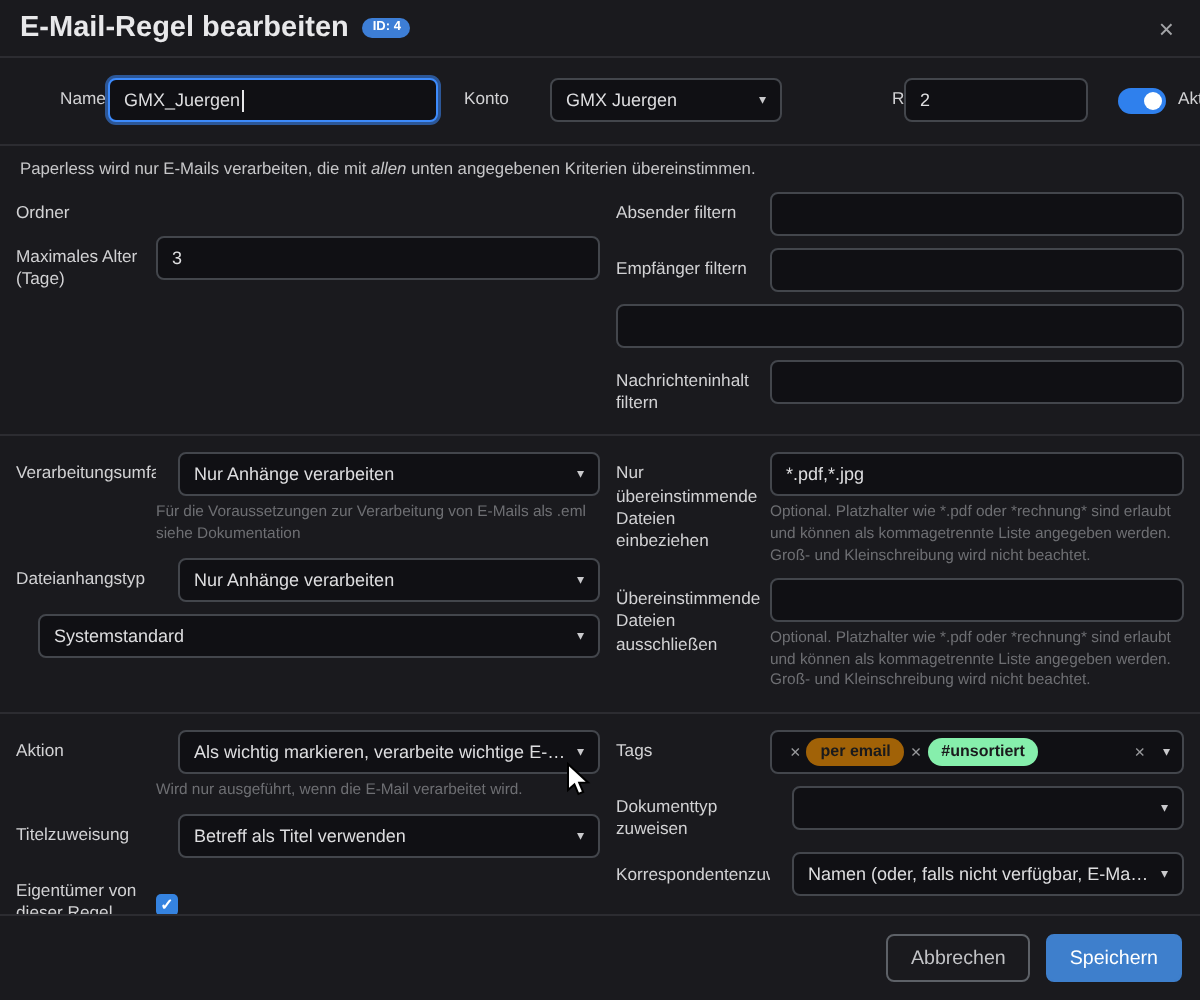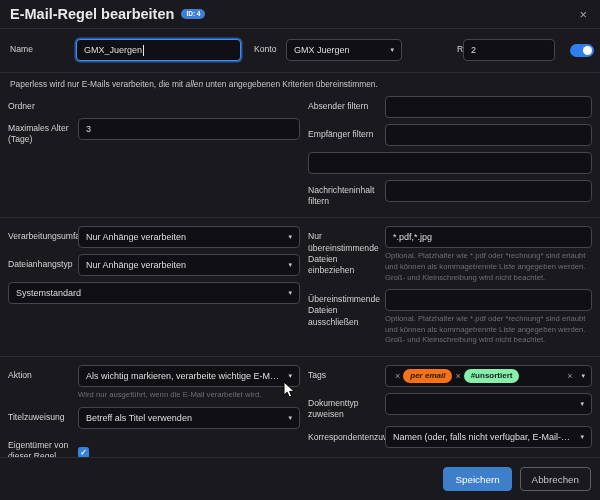--- a/index.html
+++ b/index.html
@@ -18,21 +18,21 @@
   
   .content { flex:1 1 auto; overflow:hidden; display:flex; flex-direction:column; }
   .divider { border-top:1px solid #2c2c31; flex:none; }
   .row-top { display:flex; align-items:center; padding:10px 10px 11px; flex:none; }
   .lbl { font-size:8.6px; color:#d2d2d4; line-height:1.3; }
   .fake-input, .fake-select {
     height:22px; background:#101014; border:1px solid #43464c; border-radius:4px;
     display:flex; align-items:center; padding:0 7px; font-size:9px; color:#dedee0; min-width:0;
   }
   .fake-input span, .fake-select span { white-space:nowrap; overflow:hidden; text-overflow:ellipsis; }
-  .fake-select { justify-content:space-between; }
+  .fake-select { justify-content:space-between;margin-left:11px; }
   .caret { color:#c9c9cc; font-size:7px; margin-left:5px; flex:none; }
   .focused { border-color:#3d8bfd; box-shadow:0 0 0 1.5px rgba(61,139,253,.55); }
   .text-caret { display:inline-block; width:1px; height:11px; background:#e7e7e9; margin-left:1px; vertical-align:middle; }
   .toggle { width:24px; height:13px; border-radius:7px; background:#2f80ed; position:relative; flex:none; cursor:pointer; }
   .toggle::after { content:""; position:absolute; right:2px; top:2px; width:9px; height:9px; border-radius:50%; background:#fff; }
   .intro { padding:6px 10px 7px; font-size:8.4px; color:#c7c7c9; flex:none; }
   .intro em { font-style:italic; }
   .grid { display:grid; grid-template-columns:292px 284px; column-gap:8px; padding:0 8px 4px; align-items:start; flex:none; }
   .grid.pt { padding-top:8px; }
   .col { min-width:0; }
@@ -43,21 +43,21 @@
   .ctrl { flex:1 1 auto; min-width:0; }
   .hint { margin-top:3px; font-size:7.7px; color:#6e6f73; line-height:1.38; }
   .checkbox { width:11px; height:11px; border-radius:2.5px; background:#3583e0; color:#fff;
               font-size:8px; font-weight:700; display:flex; align-items:center; justify-content:center;
               margin-top:12px; cursor:pointer; }
   
   .tagbox { height:22px; background:#101014; border:1px solid #43464c; border-radius:4px;
             display:flex; align-items:center; padding:0 6px; font-size:8px; }
   .x-small { color:#97989b; font-size:9px; line-height:1; padding:0 3px; cursor:pointer; }
   .chip { border-radius:8px; padding:2px 7px 2.5px; font-weight:700; color:#1a1a1c; white-space:nowrap; }
-  .chip-pink { background:#f97316;font-style:italic; }
+  .chip-pink { background:#a16207; }
   .chip-orange { background:#86efac; }
   .tag-end { margin-left:auto; display:flex; align-items:center; }
   .tag-end .caret { margin-left:6px; }
   
   .modal-footer { flex:none; display:flex; justify-content:flex-end; align-items:center; gap:8px;
                   padding:9px 9px; border-top:1px solid #2c2c31; }
   .btn { height:24px; padding:0 11px; border-radius:4px; font-size:9.8px; display:inline-flex;
          align-items:center; cursor:pointer; }
   .btn-outline { border:1px solid #5d6167; color:#c2c3c6; background:transparent; }
   .btn-primary { background:#3e7fcc; border:1px solid #3e7fcc; color:#fff; }
@@ -71,21 +71,21 @@
 
   <div class="modal-header">
     <span class="title">E-Mail-Regel bearbeiten</span>
     <span class="badge">ID: 4</span>
     <span class="close-btn">×</span>
   </div>
 
   <div class="content">
 
     <div class="row-top">
-      <span class="lbl" style="width:66px;flex:none;">Name</span>
+      <span class="lbl" style="width:24px;flex:none;margin-left:20px;">Name</span>
       <div class="fake-input focused" style="width:165px;flex:none;">
         <span>GMX_Juergen</span>
           <span class="text-caret"></span>
       </div>
       <span class="lbl" style="margin-left:13px;width:32px;flex:none;">Konto</span>
       <div class="fake-select" style="width:116px;flex:none;">
         <span>GMX Juergen</span>
         <span class="caret">▾</span>
       </div>
       <span class="lbl" style="margin-left:12px;width:49px;flex:none;white-space:nowrap;overflow:hidden;padding-left:43px;">Reihenfolge</span>
@@ -153,20 +153,21 @@
 
     <div class="grid pt">
       <div class="col">
         <div class="field">
           <span class="lbl">Verarbeitungsumfang</span>
           <div class="ctrl">
             <div class="fake-select">
               <span>Nur Anhänge verarbeiten</span>
               <span class="caret">▾</span>
             </div>
+            <div class="hint">Für die Voraussetzungen zur Verarbeitung von E-Mails als .eml siehe Dokumentation</div>
           </div>
         </div>
         <div class="field">
           <span class="lbl">Dateianhangstyp</span>
           <div class="ctrl">
             <div class="fake-select">
               <span>Nur Anhänge verarbeiten</span>
               <span class="caret">▾</span>
             </div>
           </div>
@@ -266,20 +267,20 @@
               <span>Namen (oder, falls nicht verfügbar, E-Mail-Adresse) verw...</span>
               <span class="caret">▾</span>
             </div>
           </div>
         </div>
       </div>
     </div>
   </div>
 
   <div class="modal-footer">
+    <button class="btn btn-outline">Abbrechen</button>
     <button class="btn btn-primary">Speichern</button>
-    <button class="btn btn-outline">Abbrechen</button>
   </div>
 
   <svg class="mouse-cursor" width="13" height="18" viewBox="0 0 13 18">
     <path d="M1,1 L1,14 L4.2,11.2 L6.2,16 L8.6,15 L6.6,10.4 L11,10.2 Z" fill="#ffffff" stroke="#000000" stroke-width="1"></path>
   </svg>
 </div>
 
 </body></html>

